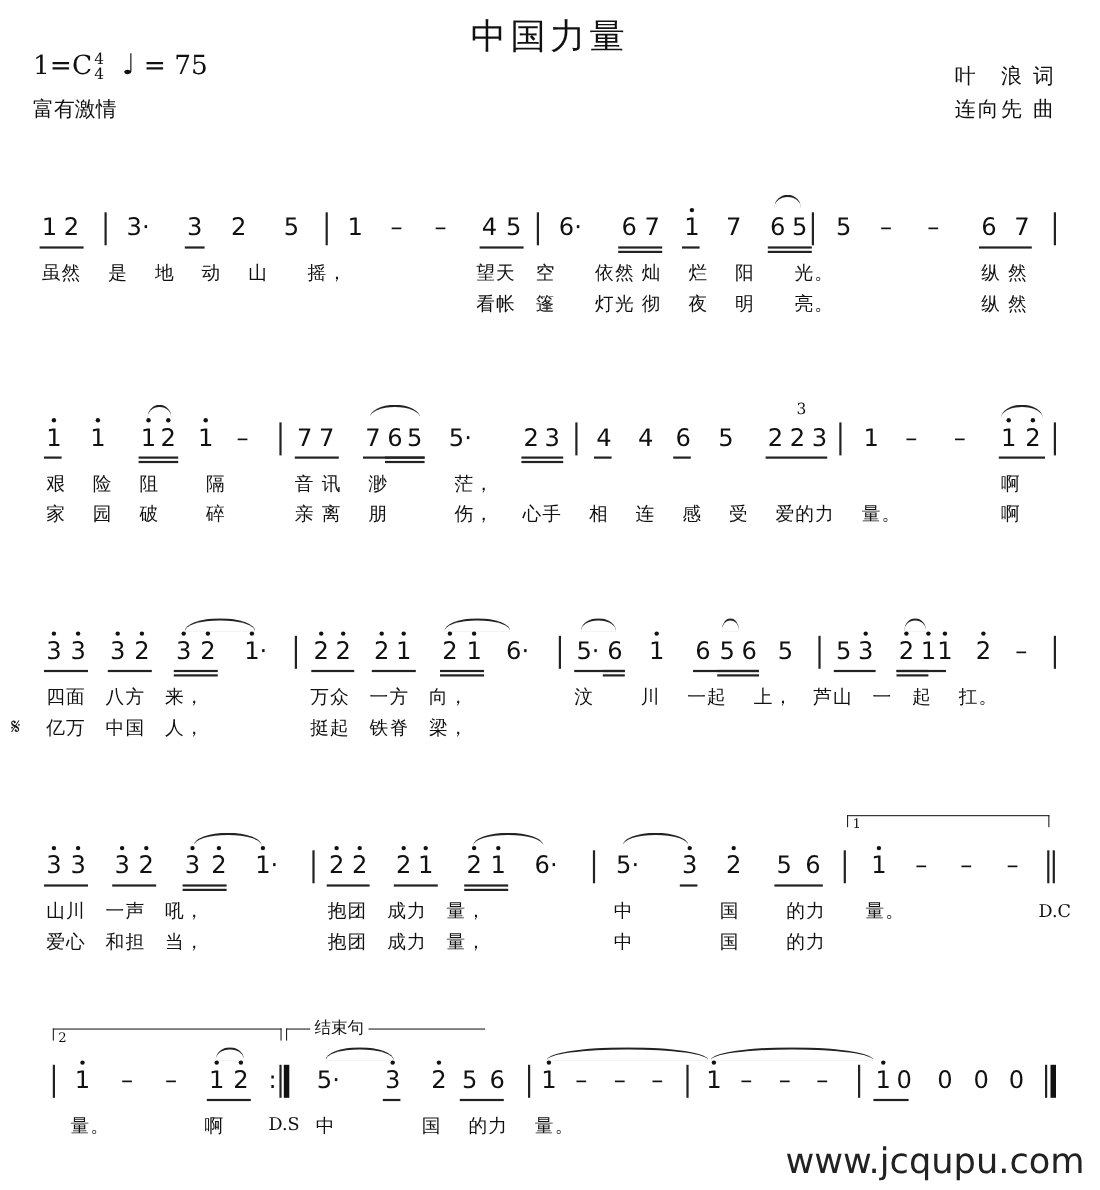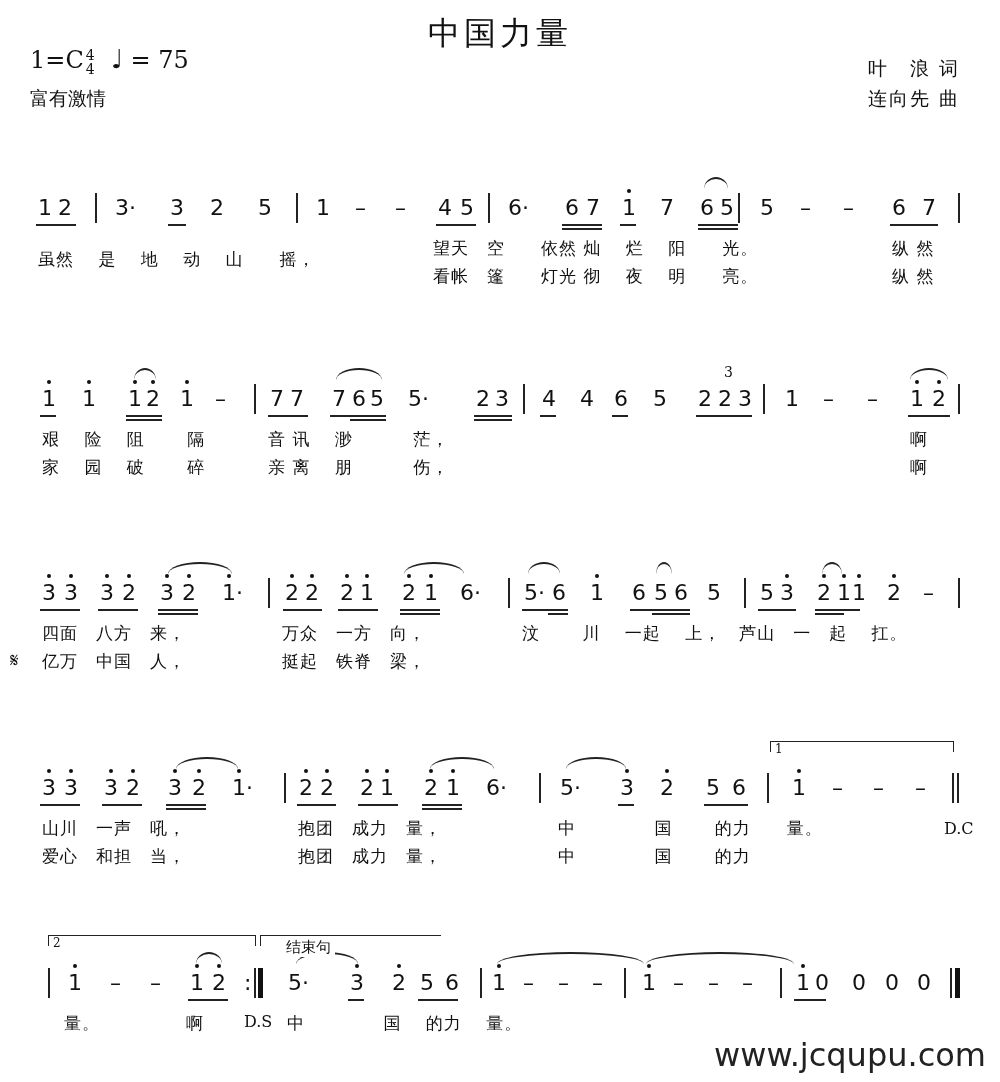--- a/index.html
+++ b/index.html
@@ -77,21 +77,21 @@
       <div class="ul" style="left: 36px; width: 40px; top: 29px;"></div>
       <div class="ul" style="left: 168px; width: 18px; top: 29px;"></div>
       <div class="ul" style="left: 436px; width: 40px; top: 29px;"></div>
       <div class="ul" style="left: 562px; width: 40px; top: 29px;"></div>
       <div class="ul" style="left: 562px; width: 40px; top: 33px;"></div>
       <div class="ul" style="left: 620px; width: 16px; top: 29px;"></div>
       <div class="ul" style="left: 698px; width: 40px; top: 29px;"></div>
       <div class="ul" style="left: 698px; width: 40px; top: 33px;"></div>
       <div class="ul" style="left: 890px; width: 48px; top: 29px;"></div>
       <div class="slur" style="left: 704px; width: 24px; top: -18px;"></div>
-      <div class="lyr" style="left: 38px; top: 42px; margin-top: 11px;">虽然　 是　 地　 动　 山　　摇，</div>
+      <div class="lyr" style="left: 38px; top: 42px;">虽然　 是　 地　 动　 山　　摇，</div>
       <div class="lyr" style="left: 433px; top: 42px;">望天　空　　依然 灿　 烂　 阳　　光。</div>
       <div class="lyr" style="left: 892px; top: 42px;">纵 然</div>
       <div class="lyr" style="left: 433px; top: 70px;">看帐　篷　　灯光 彻　 夜　 明　　亮。</div>
       <div class="lyr" style="left: 892px; top: 70px;">纵 然</div>
     </div>
     <div class="row" style="top: 386px; height: 80px;">
       <div class="tok" style="left: 42px;">1<div class="d" style="left: 5px;"></div></div>
       <div class="tok" style="left: 82px;">1<div class="d" style="left: 5px;"></div></div>
       <div class="tok" style="left: 128px;">1<div class="d" style="left: 5px;"></div></div>
       <div class="tok" style="left: 146px;">2<div class="d" style="left: 5px;"></div></div>
@@ -136,20 +136,21 @@
       <div class="ul" style="left: 908px; width: 42px; top: 29px;"></div>
       <div class="slur" style="left: 134px; width: 22px; top: -18px;"></div>
       <div class="slur" style="left: 336px; width: 46px; top: -18px;"></div>
       <div class="slur" style="left: 910px; width: 38px; top: -18px;"></div>
       <div class="abs small" style="left: 724px; top: -22px;">3</div>
       <div class="lyr" style="left: 42px; top: 42px;">艰　 险　 阻　　 隔</div>
       <div class="lyr" style="left: 268px; top: 42px;">音 讯　 渺　　　 茫，</div>
       <div class="lyr" style="left: 910px; top: 42px;">啊</div>
       <div class="lyr" style="left: 42px; top: 70px;">家　 园　 破　　 碎</div>
       <div class="lyr" style="left: 268px; top: 70px;">亲 离　 朋　　　 伤，</div>
+      <div class="lyr" style="left: 475px; top: 70px;">心手　 相　 连　 感　 受　 爱的力　 量。</div>
       <div class="lyr" style="left: 910px; top: 70px;">啊</div>
     </div>
     <div class="row" style="top: 580px; height: 80px;">
       <div class="tok" style="left: 42px;">3<div class="d" style="left: 5px;"></div></div>
       <div class="tok" style="left: 64px;">3<div class="d" style="left: 5px;"></div></div>
       <div class="tok" style="left: 100px;">3<div class="d" style="left: 5px;"></div></div>
       <div class="tok" style="left: 122px;">2<div class="d" style="left: 5px;"></div></div>
       <div class="tok" style="left: 160px;">3<div class="d" style="left: 5px;"></div></div>
       <div class="tok" style="left: 182px;">2<div class="d" style="left: 5px;"></div></div>
       <div class="tok" style="left: 222px;">1·<div class="d" style="left: 5px;"></div></div>
@@ -303,17 +304,17 @@
       <div class="slur" style="left: 497px; width: 147px; top: -18px;"></div>
       <div class="slur" style="left: 646px; width: 148px; top: -18px;"></div>
       <div class="lyr" style="left: 64px; top: 42px;">量。</div>
       <div class="lyr" style="left: 186px; top: 42px;">啊</div>
       <div class="lyr" style="left: 287px; top: 42px;">中　　　　 国　 的力　 量。</div>
       <div class="abs small" style="left: 244px; top: 42px; font-size: 16px;">D.S</div>
       <div class="bracket r" style="left: 48px; width: 206px; top: -35px;">
         <div class="abs small" style="left: 4px; top: 0px; font-size: 12px;">2</div>
       </div>
       <div class="bracket" style="left: 260px; width: 180px; top: -35px;"></div>
-      <div class="abs small" style="left: 282px; top: -45px; background: rgb(255, 255, 255); padding: 0px 4px; font-size: 15px; margin-top: 13px;">结束句</div>
+      <div class="abs small" style="left: 282px; top: -45px; background: rgb(255, 255, 255); padding: 0px 4px; font-size: 15px;">结束句</div>
     </div>
   </div>
 
 <div class="abs watermark">www.jcqupu.com</div>
 
 </body></html>

